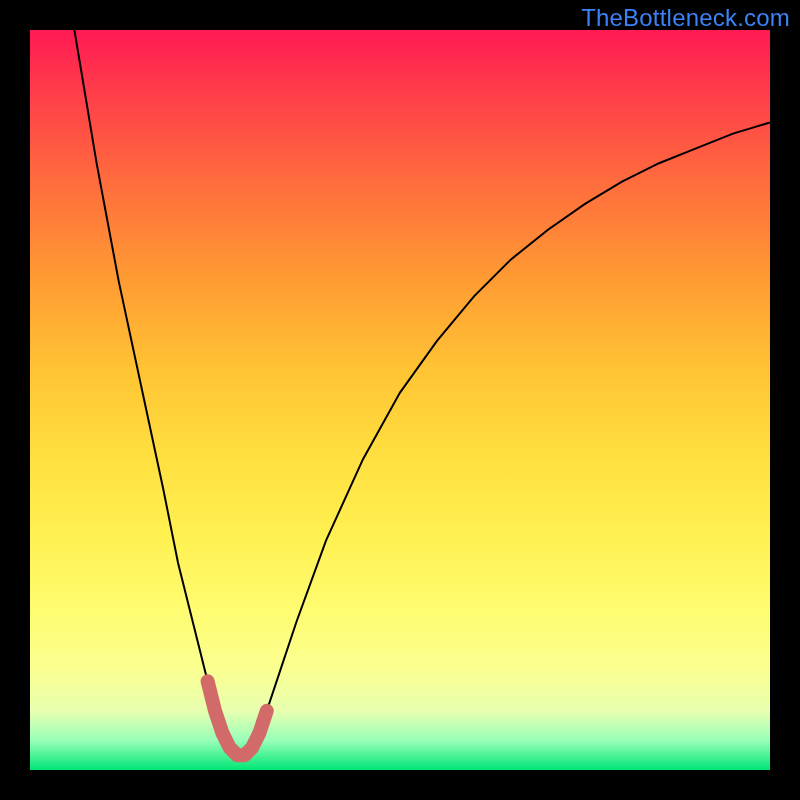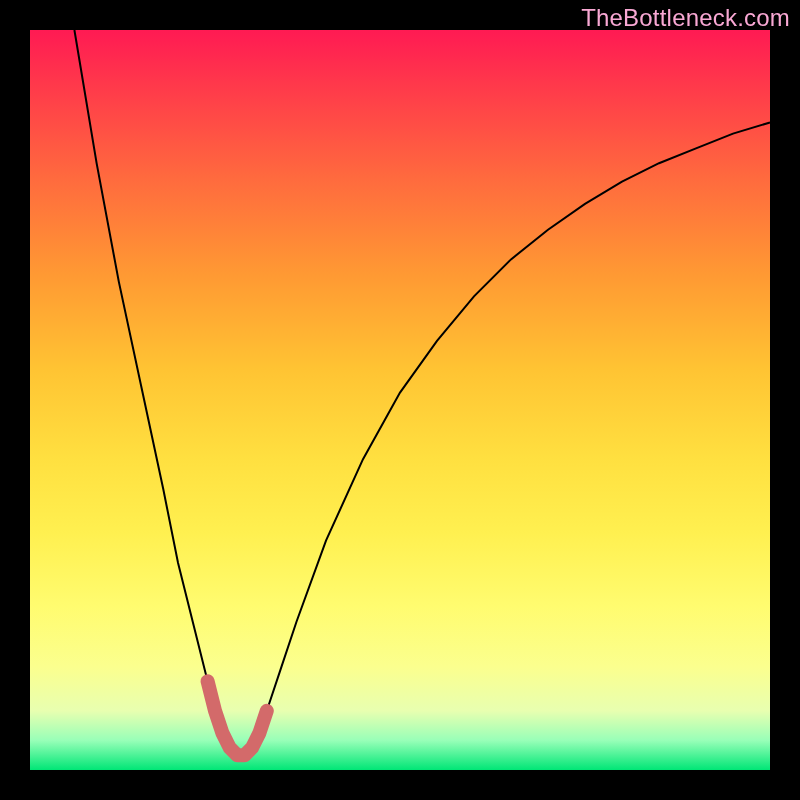--- a/index.html
+++ b/index.html
@@ -29,21 +29,21 @@
       #fbff8e 86%,
       #e8ffb0 92%,
       #98ffb8 96%,
       #00e676 100%
     );
   }
   .watermark {
     position: absolute;
     top: 4px;
     right: 10px;
-    color: #f9a8d4;
+    color: #3b82f6;
     font-size: 24px;
     letter-spacing: 0.2px;
     z-index: 10;
   }
   svg.plot {
     position: absolute;
     left: 0;
     top: 0;
     width: 740px;
     height: 740px;

